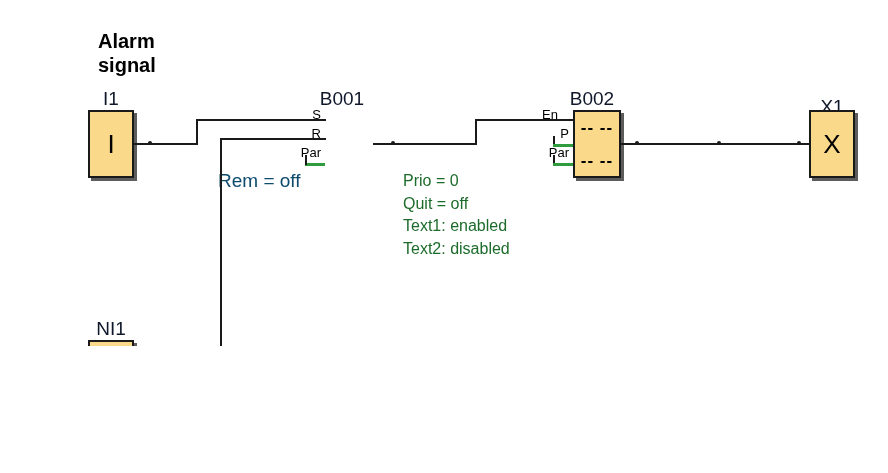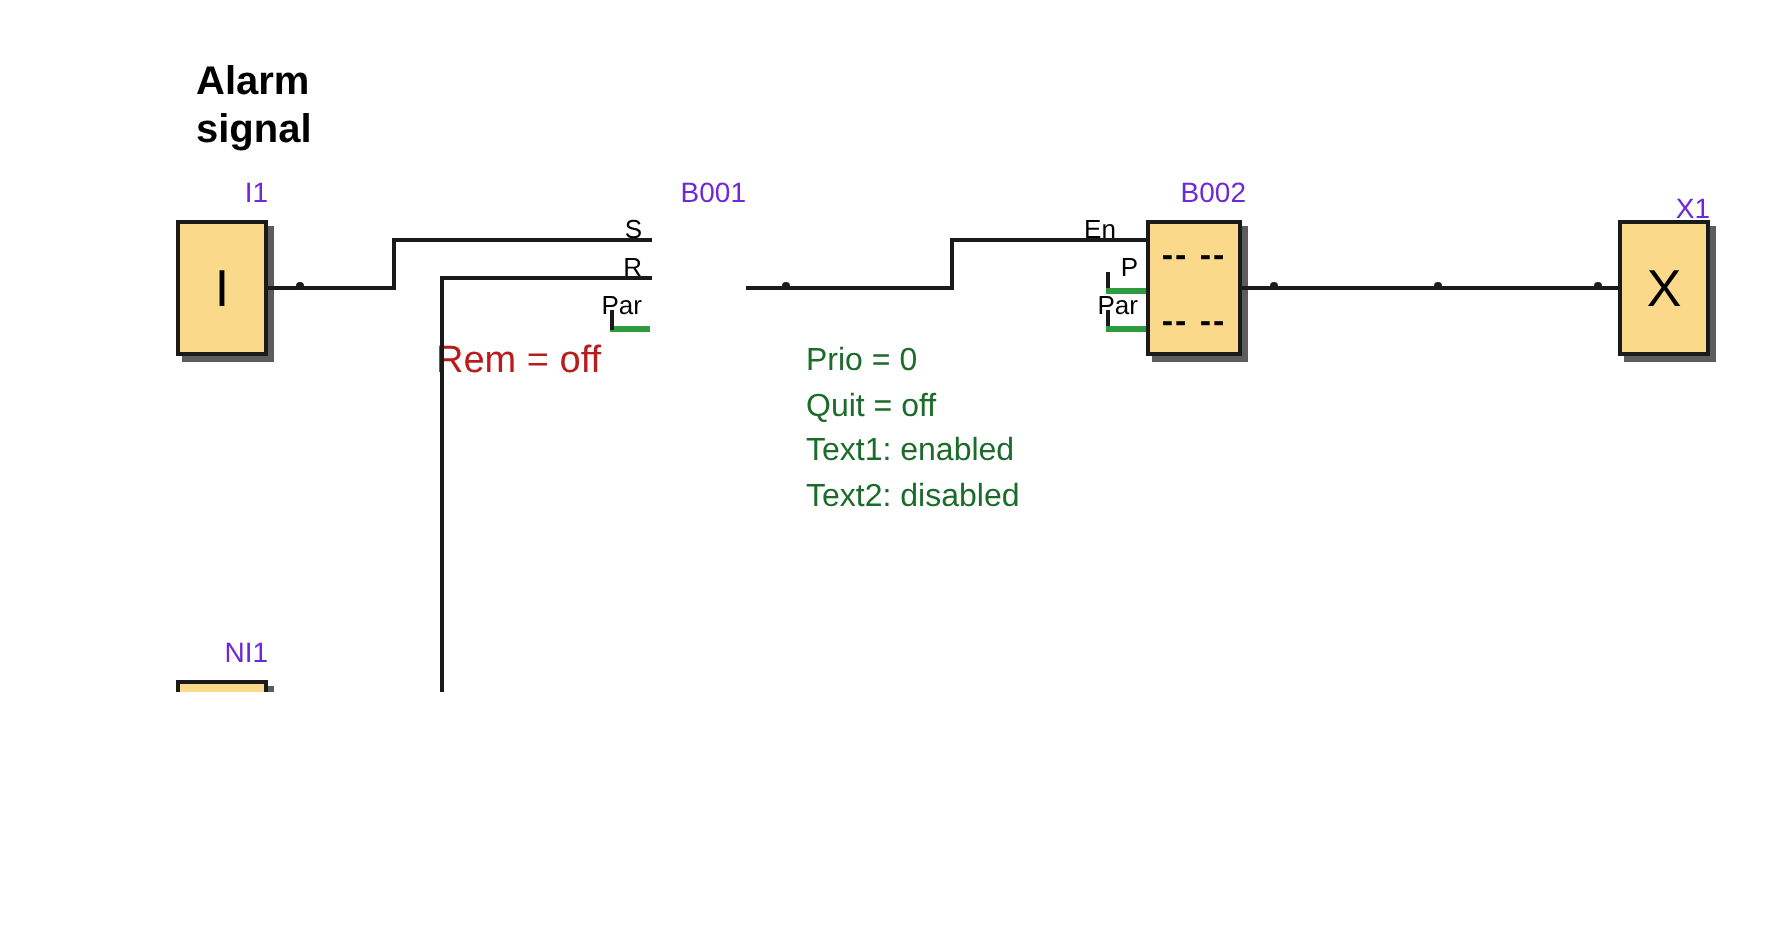--- a/index.html
+++ b/index.html
@@ -37,44 +37,44 @@
     font-family: "Liberation Sans", sans-serif;
   }
   .block-glyph.tall {
     font-size: 26px;
     font-weight: 400;
   }
 
   
   .designator {
     position: absolute;
-    font-size: 14px;
-    color: #6d28d9;
+    font-size: 19px;
+    color: #0f172a;
     white-space: nowrap;
-    text-align: right;
+    text-align: center;
     font-family: "Liberation Sans", sans-serif;
   }
 
   
   .comment {
     position: absolute;
     font-size: 20px;
     font-weight: bold;
     color: #000000;
     line-height: 1.18;
     white-space: pre-line;
     text-align: center;
     font-family: "Liberation Sans", sans-serif;
   }
 
   
   .green-text {
     position: absolute;
     font-size: 19px;
-    color: #b91c1c;
+    color: #0c4a6e;
     white-space: nowrap;
     font-family: "Liberation Sans", sans-serif;
   }
   .green-block {
     position: absolute;
     font-size: 16px;
     color: #1d6b2b;
     line-height: 1.42;
     white-space: pre-line;
     font-family: "Liberation Sans", sans-serif;

